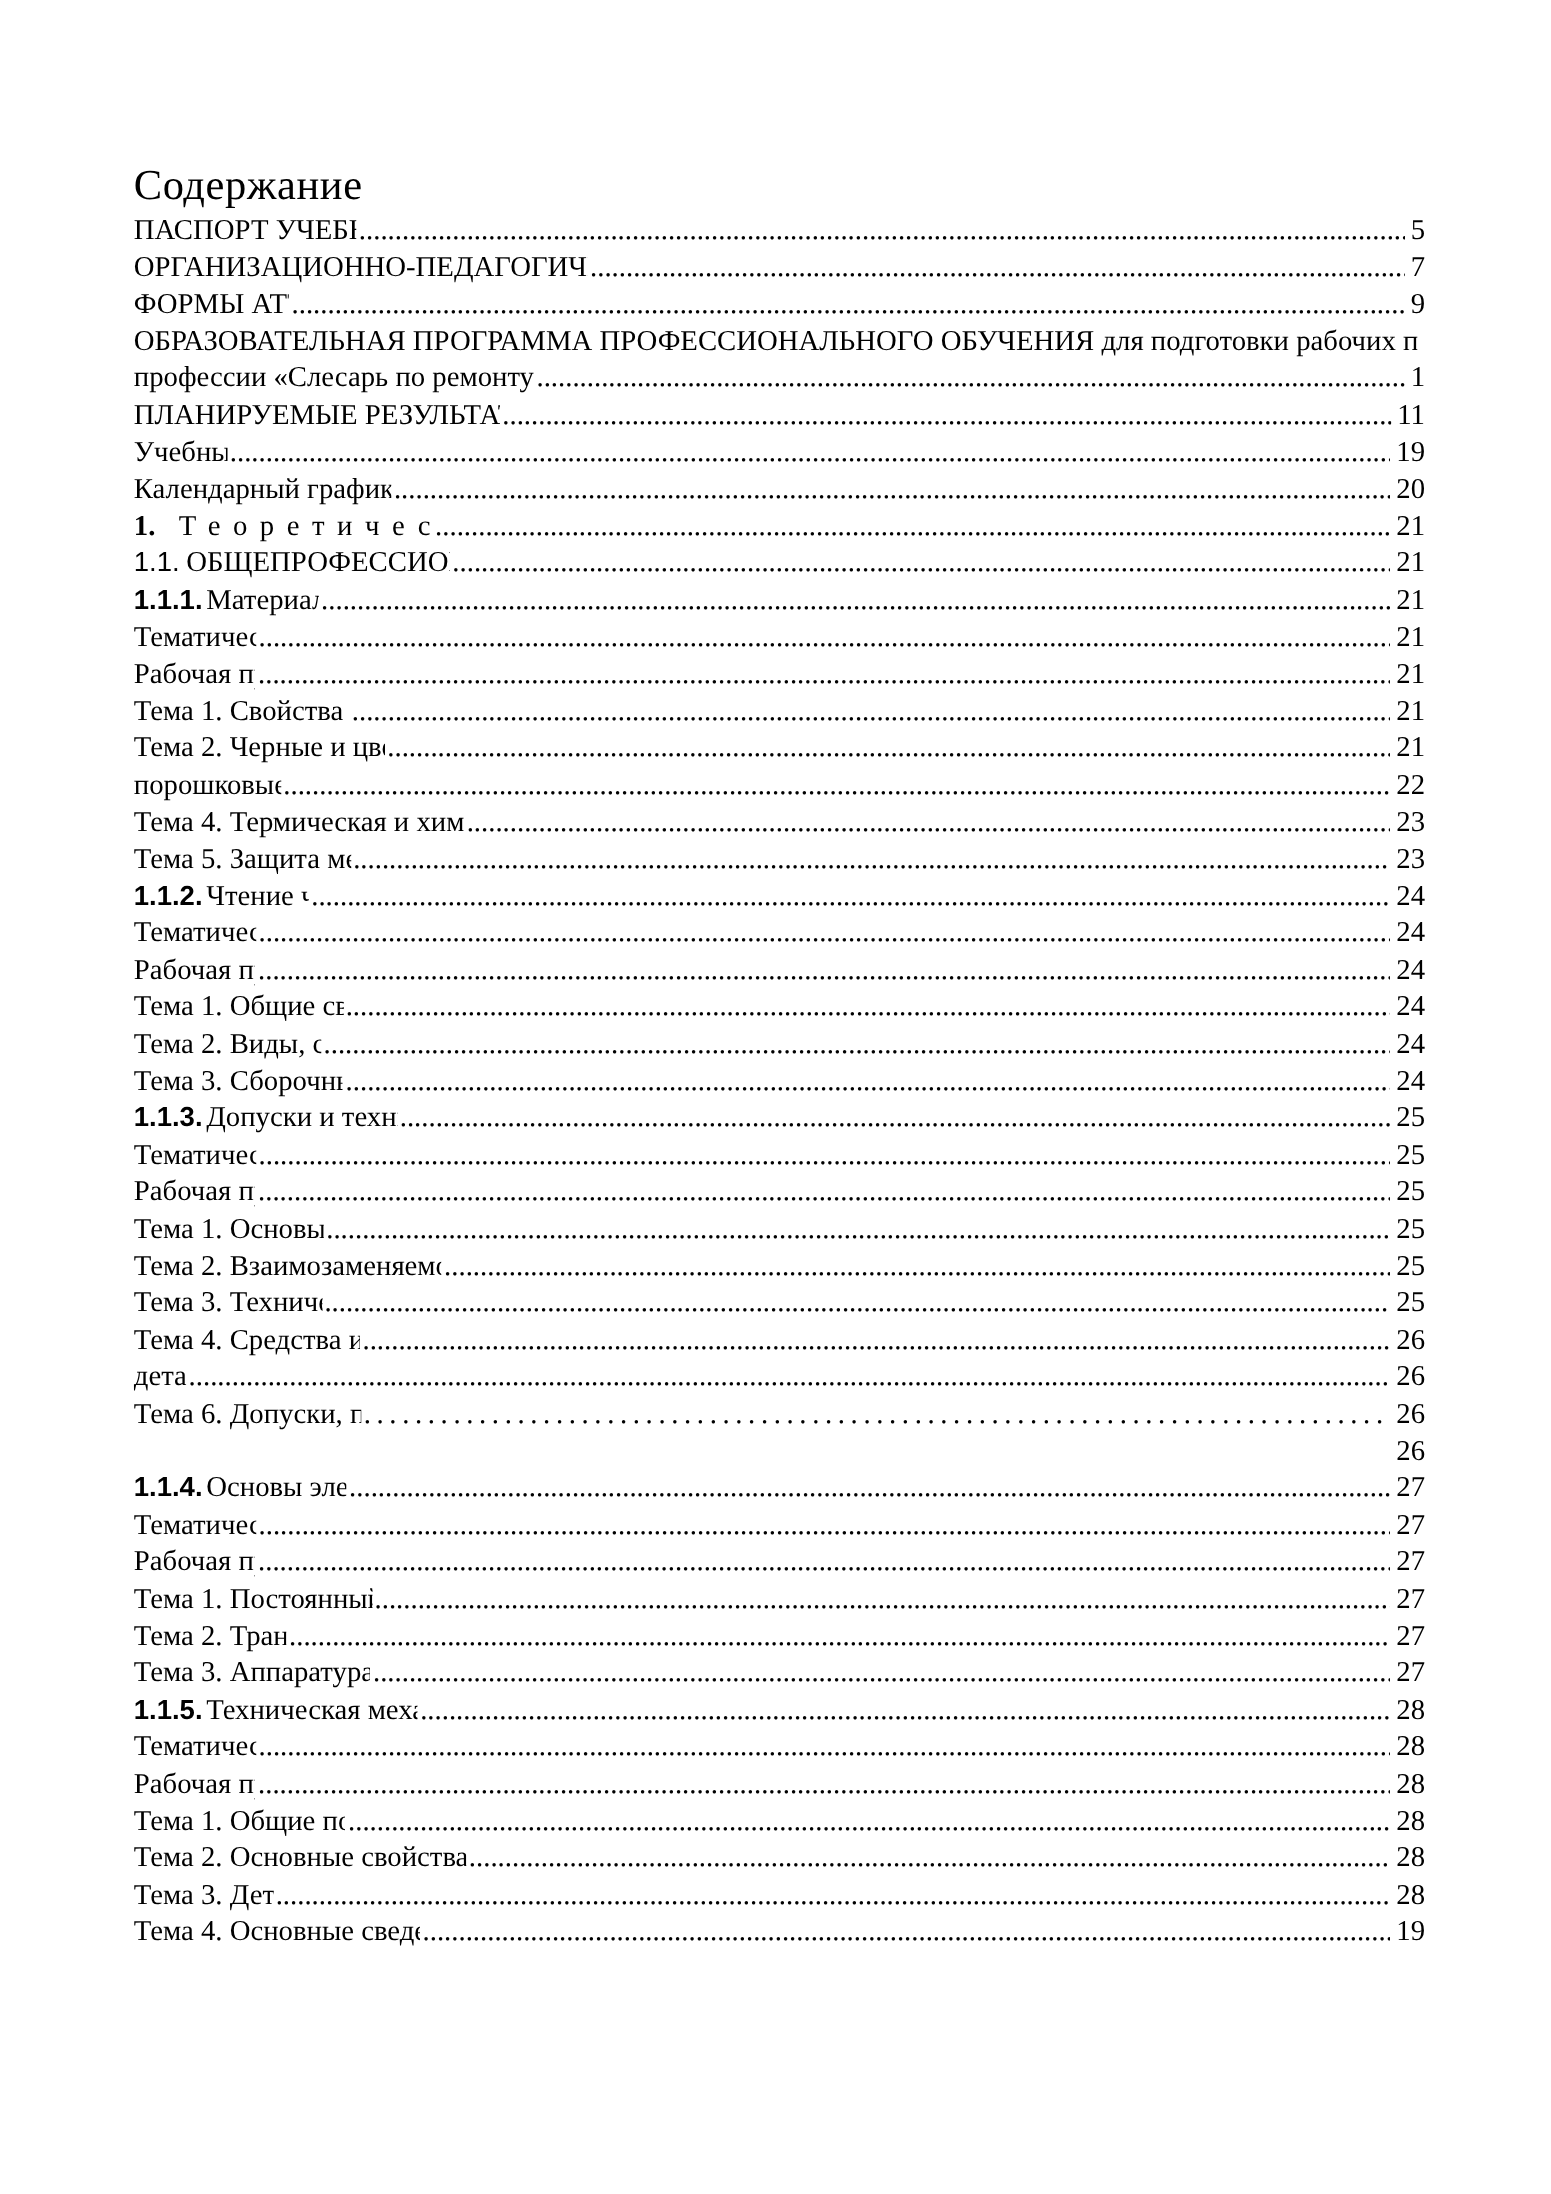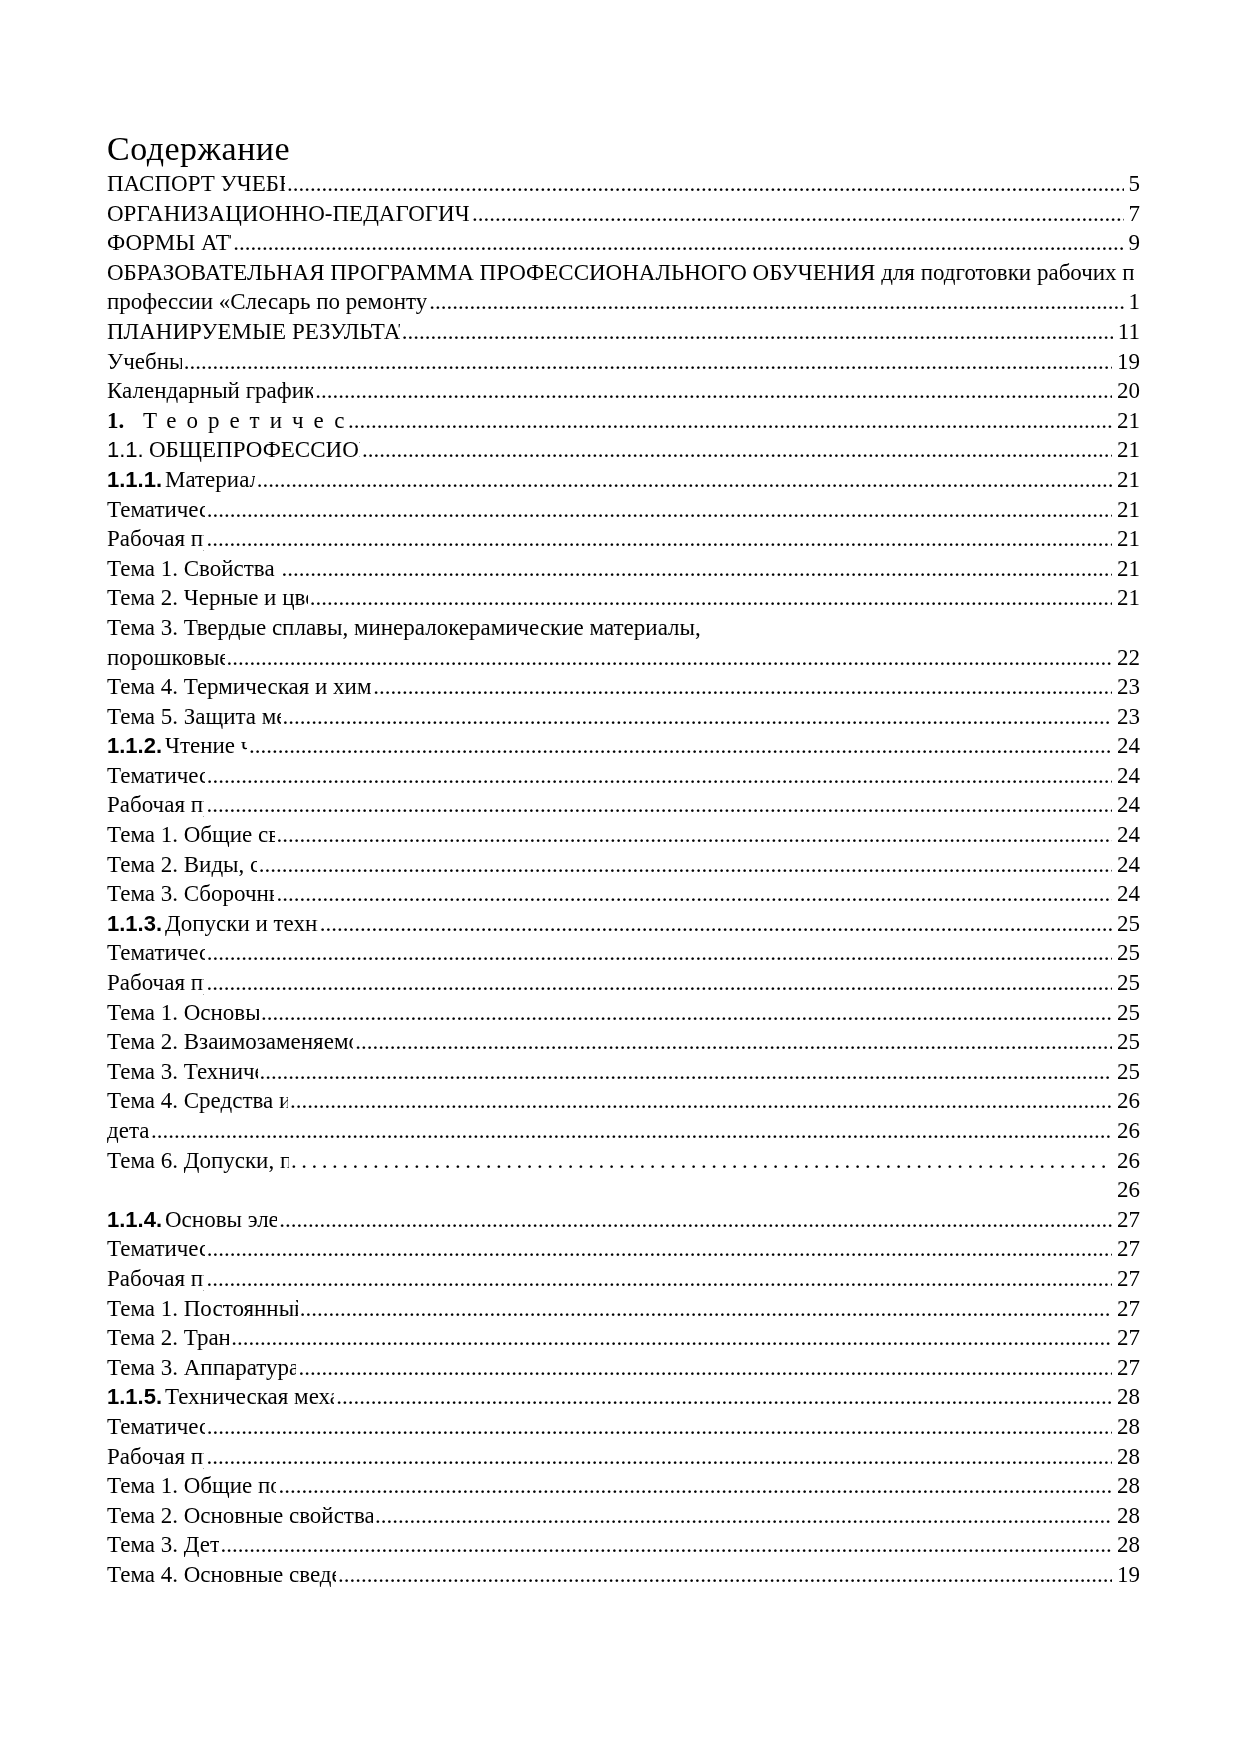--- a/index.html
+++ b/index.html
@@ -134,26 +134,20 @@
     <span class="pagenum">21</span>
   </div>
       <div class="row">
 
     <span class="label">Тема 2. Черные и цветные металлы и сплавы</span>
     <span class="dots"></span>
     <span class="pagenum">21</span>
   </div>
       <div class="row">
 
-    <span class="label">Тема 3. Твердые сплавы, минералокерамические материалы,</span>
-    <span class="dots hidden-leader"></span>
-
-  </div>
-      <div class="row">
-
     <span class="label">порошковые материалы</span>
     <span class="dots"></span>
     <span class="pagenum">22</span>
   </div>
       <div class="row">
 
     <span class="label">Тема 4. Термическая и химико-термическая обработка металлов</span>
     <span class="dots"></span>
     <span class="pagenum">23</span>
   </div>

